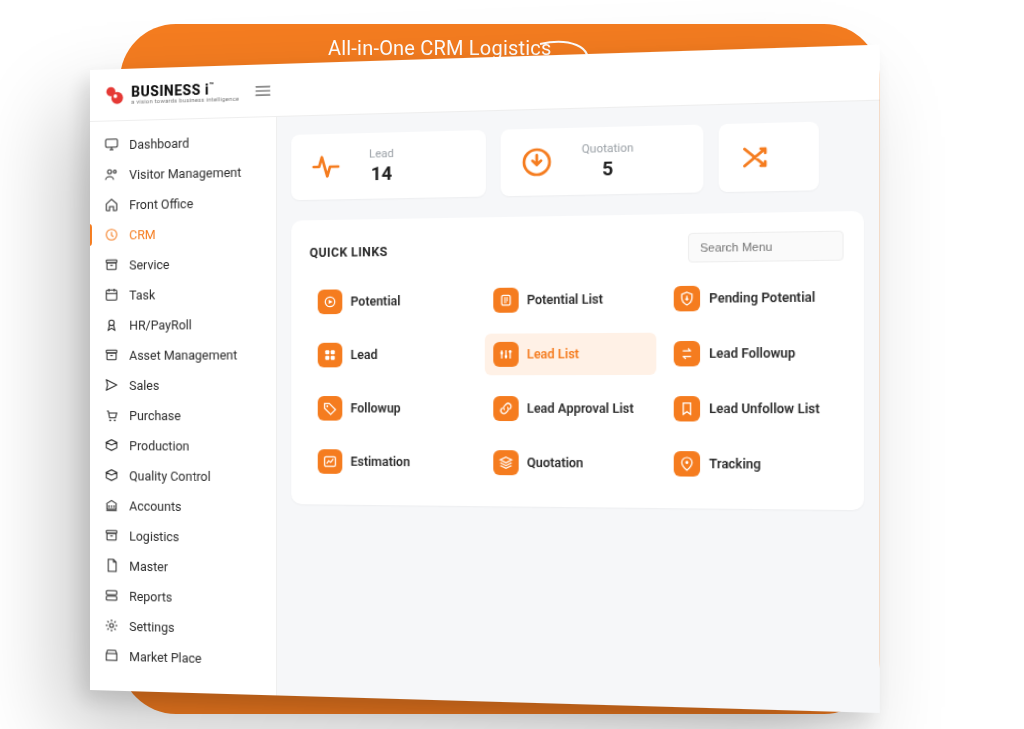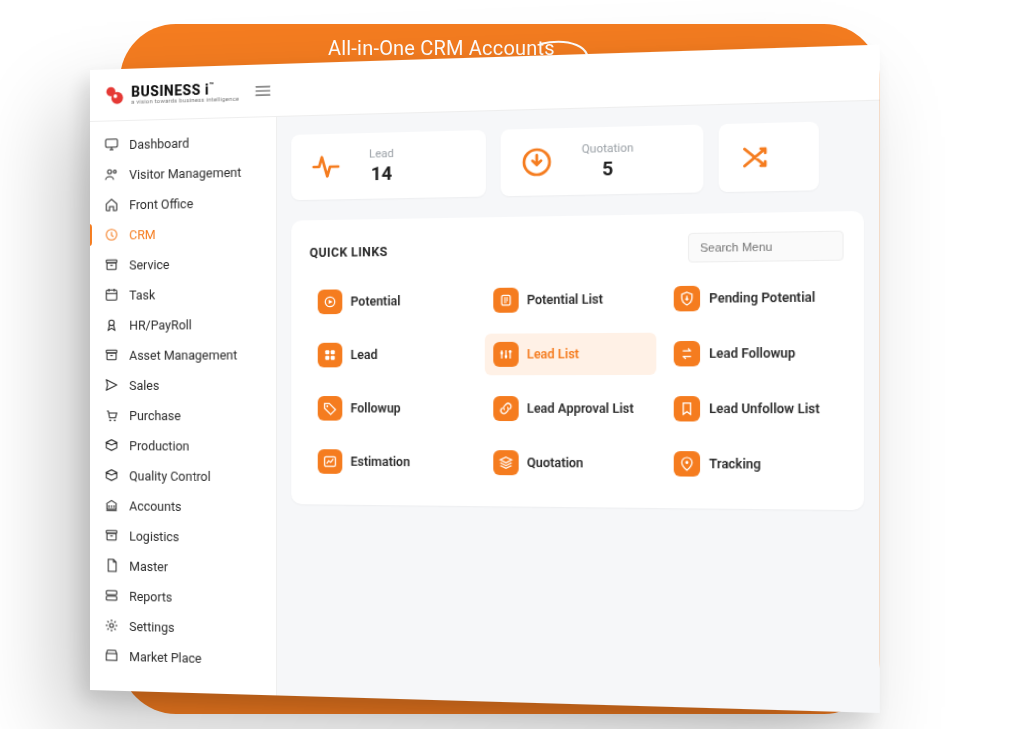--- a/index.html
+++ b/index.html
@@ -121,21 +121,21 @@
 <div class="stage">
   <div class="orange-bg">
     <div class="dots" style="left:56px; top:50px;">
       <span>• • • •</span>
         <span>• • • •</span>
         <span>• • • •</span>
         <span>• • • •</span>
         <span>• • • •</span>
     </div>
 
-    <div class="heading">All-in-One CRM Accounts</div>
+    <div class="heading">All-in-One CRM Logistics</div>
     <svg class="swish-arrow" width="90" height="60" viewBox="0 0 90 60">
       <path d="M4 8 C 30 2, 60 8, 50 34 C 46 46, 36 52, 26 46" fill="none" stroke="#fff" stroke-width="2"></path>
       <path d="M24 41 L26 49 L33 45" fill="none" stroke="#fff" stroke-width="2"></path>
     </svg>
 
     <svg class="deco-circles" width="80" height="40">
       <circle cx="24" cy="26" r="6" fill="none" stroke="#fff" stroke-width="2"></circle>
       <circle cx="52" cy="20" r="12" fill="none" stroke="#fff" stroke-width="3"></circle>
     </svg>
   </div>

